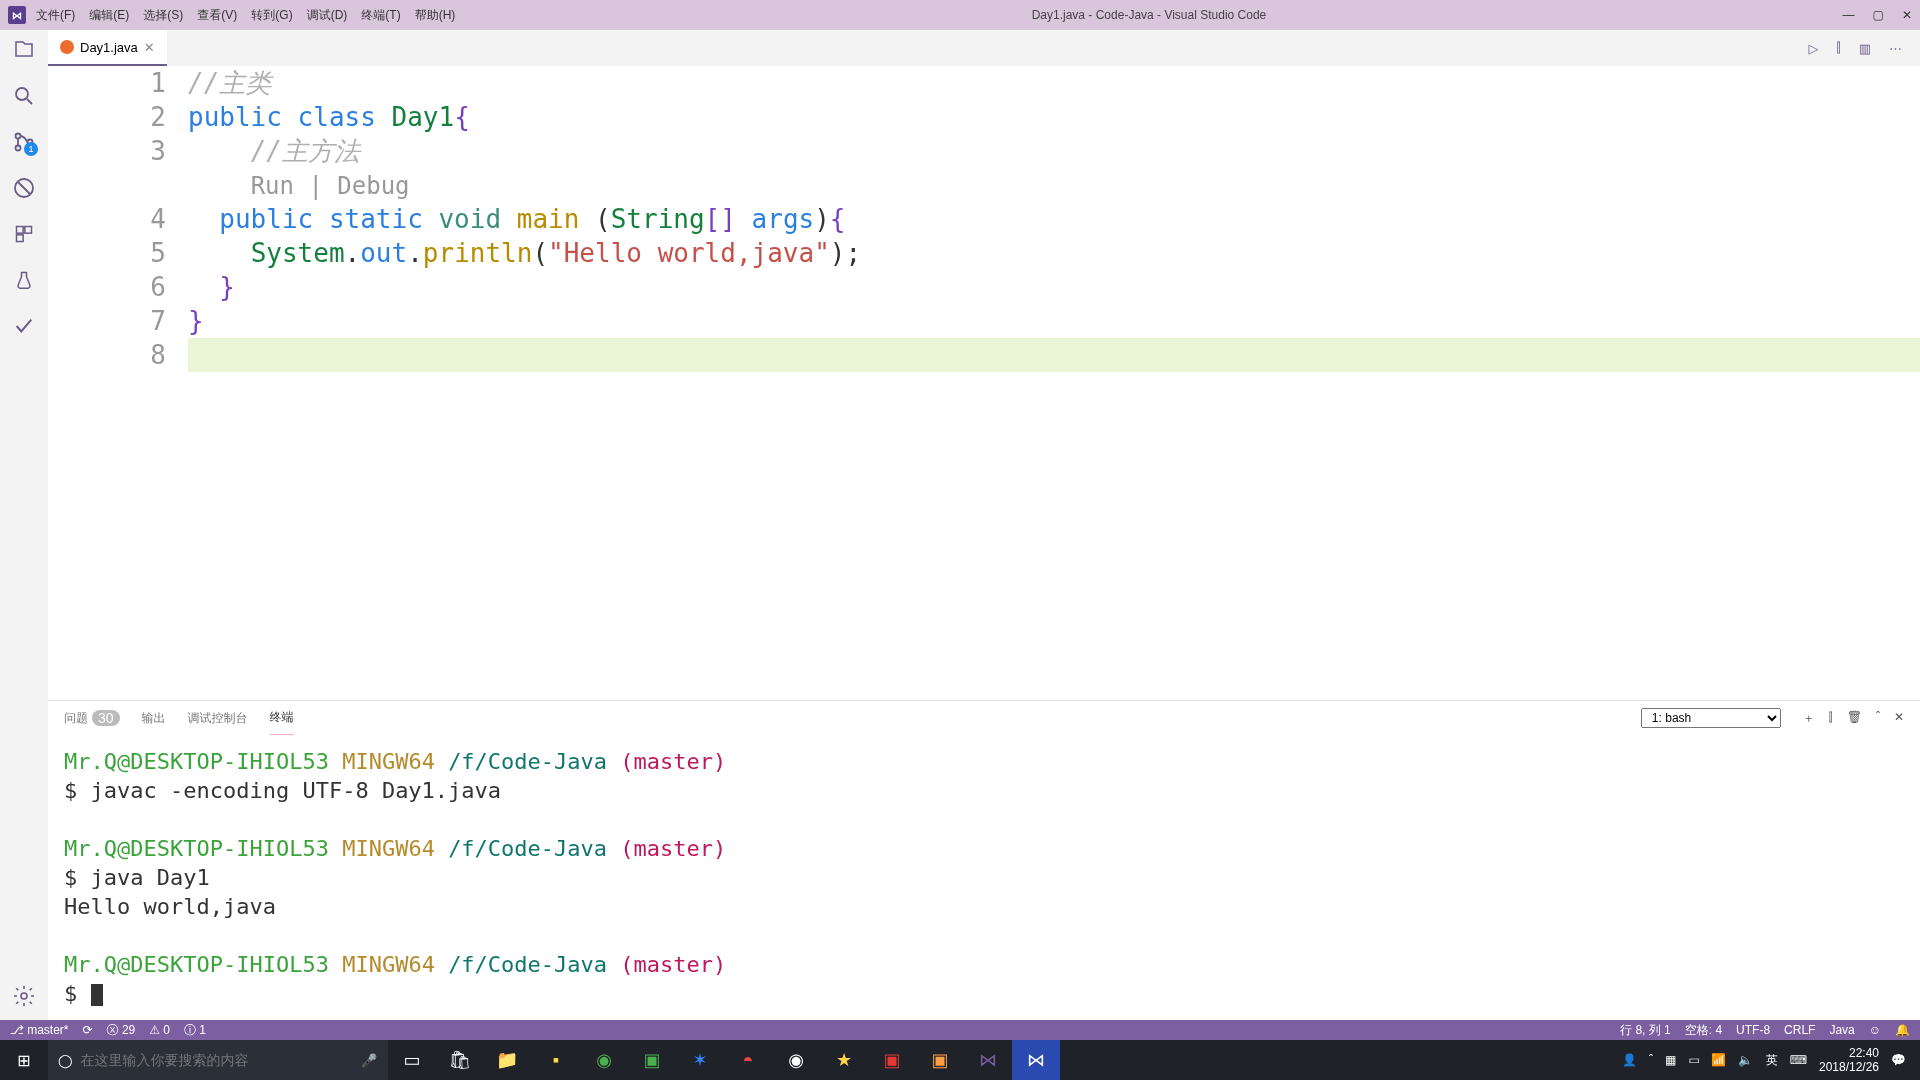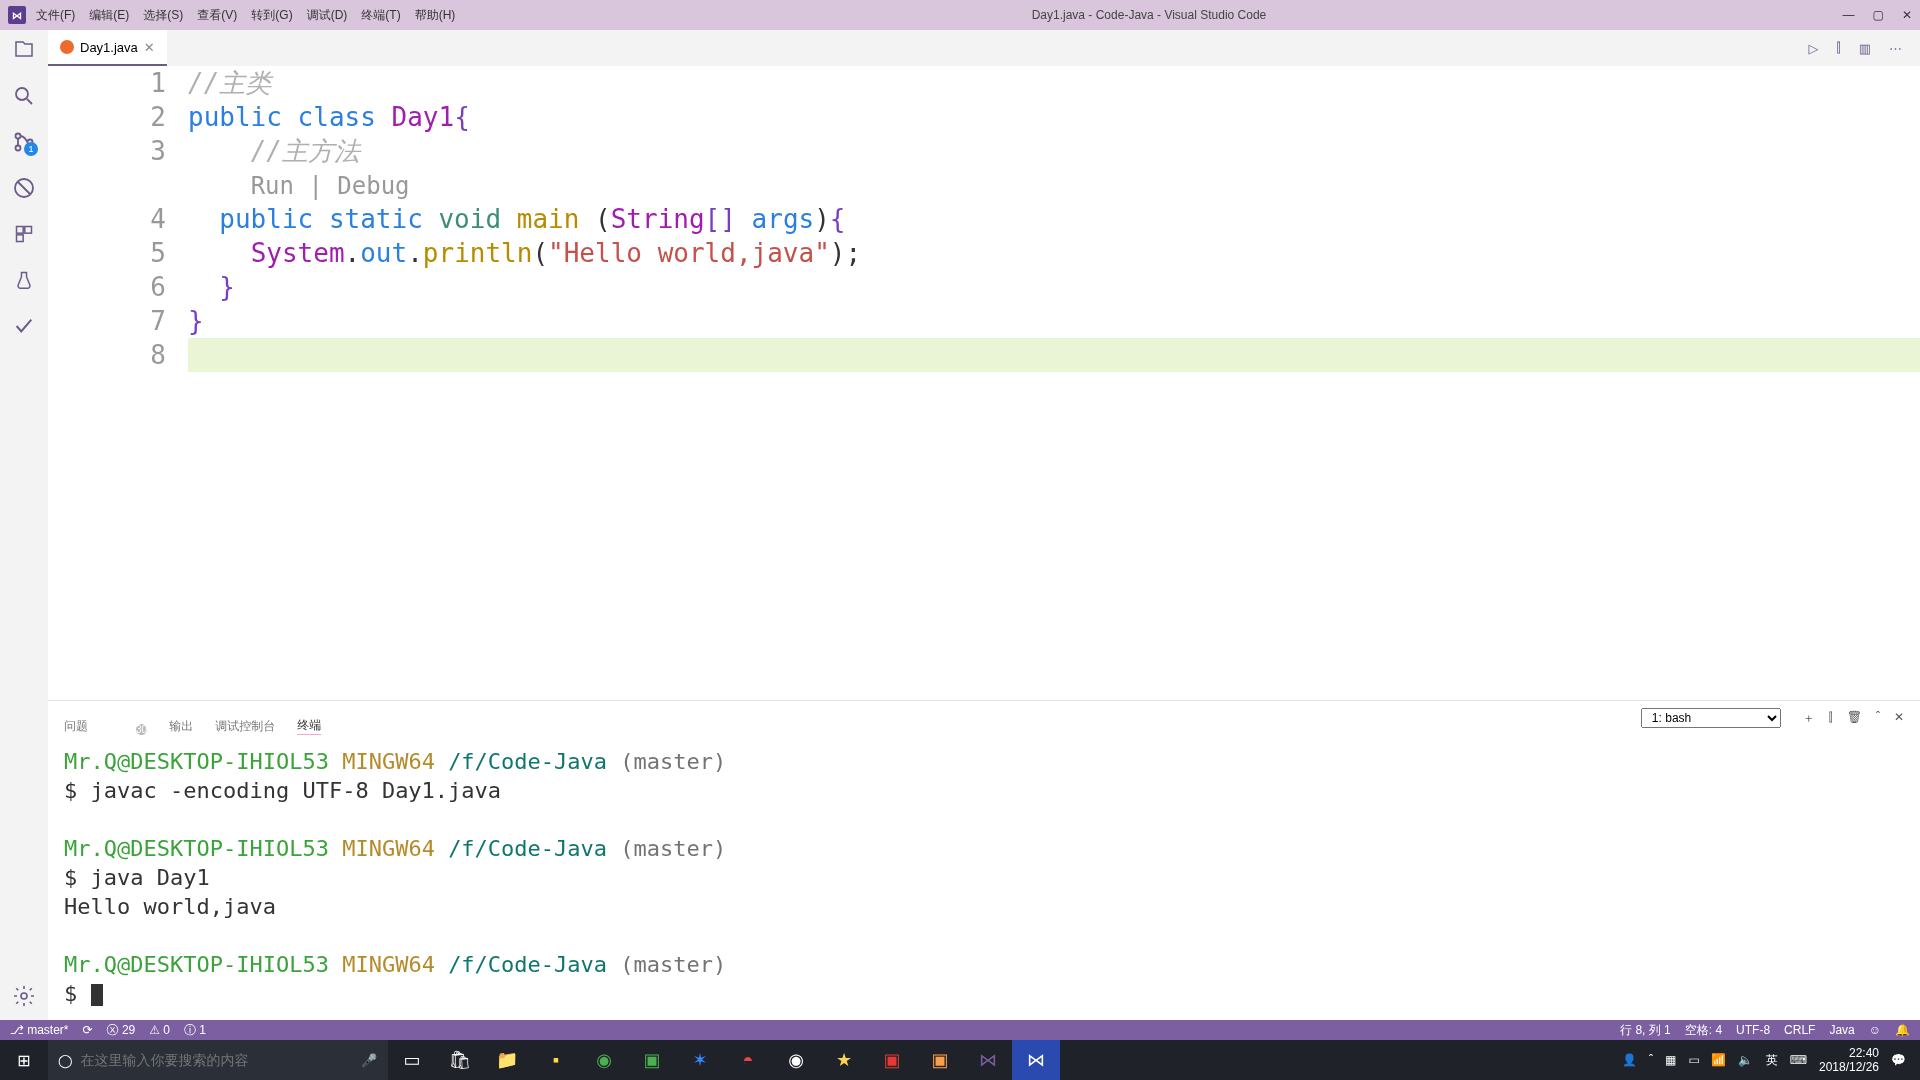--- a/index.html
+++ b/index.html
@@ -25,40 +25,40 @@
 .tab-actions { display:flex; align-items:center; gap:18px; padding-right:18px; color:#6b5b89; }
 .editor { flex:1; display:flex; font-family:Consolas,monospace; font-size:26px; line-height:34px; overflow:hidden; background:#fff; }
 .gutter { width:140px; text-align:right; color:#999; padding-right:22px; user-select:none; }
 .code { flex:1; }
 .line { height:34px; white-space:pre; }
 .highlight-line { background:#eaf5d6; }
 .c-comment { color:#b0b0b0; font-style:italic; }
 .c-key { color:#2a7fe0; }
 .c-type { color:#3a8e7a; }
 .c-func { color:#b88b00; }
-.c-cls { color:#a21caf; }
+.c-cls { color:#15803d; }
 .c-brk { color:#7a3ec1; }
 .c-str { color:#c6504a; }
 .c-pun { color:#333; }
 .c-var { color:#2a7fe0; }
 .c-lens { color:#999; font-size:24px; }
 .panel { height:320px; border-top:1px solid #e0e0e0; display:flex; flex-direction:column; }
 .panel-tabs { height:34px; display:flex; align-items:center; padding:0 16px; gap:22px; font-size:12px; color:#777; }
-.ptab { cursor:pointer; display:flex; align-items:flex-end; gap:4px; height:100%; }
+.ptab { cursor:pointer; display:flex; align-items:center; gap:4px; height:100%; }
 .ptab.active { color:#333; border-bottom:1px solid #f9a8d4; }
-.pbadge { background:#bbb; color:#fff; border-radius:8px; padding:0 0; font-size:10px;margin-left:44px; }
+.pbadge { background:#bbb; color:#fff; border-radius:8px; padding:0 6px; font-size:14px; }
 .panel-tabs .pspacer { flex:1; }
 .term-select { font-size:12px; padding:1px 6px; width:140px; }
 .panel-actions { display:flex; gap:14px; color:#555; }
 .panel-actions span { cursor:pointer; }
 .terminal { flex:1; font-family:Consolas,monospace; font-size:22px; line-height:29px; padding:12px 16px; overflow:auto; white-space:pre; color:#333; }
 .t-user { color:#3aa33a; }
 .t-host { color:#b58a2a; }
 .t-path { color:#0f766e; }
-.t-branch { color:#737373; }
+.t-branch { color:#be185d; }
 .t-cursor { display:inline-block; width:12px; height:22px; background:#333; vertical-align:middle; }
 .statusbar { height:20px; background:#7b5fa1; color:#fff; display:flex; align-items:center; font-size:12px; padding:0 10px; gap:14px; }
 .statusbar .sb-right { margin-left:auto; display:flex; gap:14px; }
 .statusbar span { display:flex; align-items:center; gap:3px; cursor:pointer; }
 .taskbar { height:40px; background:#1f2229; display:flex; align-items:center; color:#fff; }
 .taskbar .tb-start { width:48px; height:40px; display:flex; align-items:center; justify-content:center; cursor:pointer; font-size:16px; }
 .taskbar .tb-search { display:flex; align-items:center; background:#2b2f38; height:40px; width:340px; padding:0 10px; gap:8px; }
 .taskbar .tb-search input { background:transparent; border:none; color:#ccc; font-size:14px; flex:1; outline:none; }
 .tb-apps { display:flex; height:40px; }
 .tb-app { width:48px; display:flex; align-items:center; justify-content:center; cursor:pointer; font-size:18px; }

